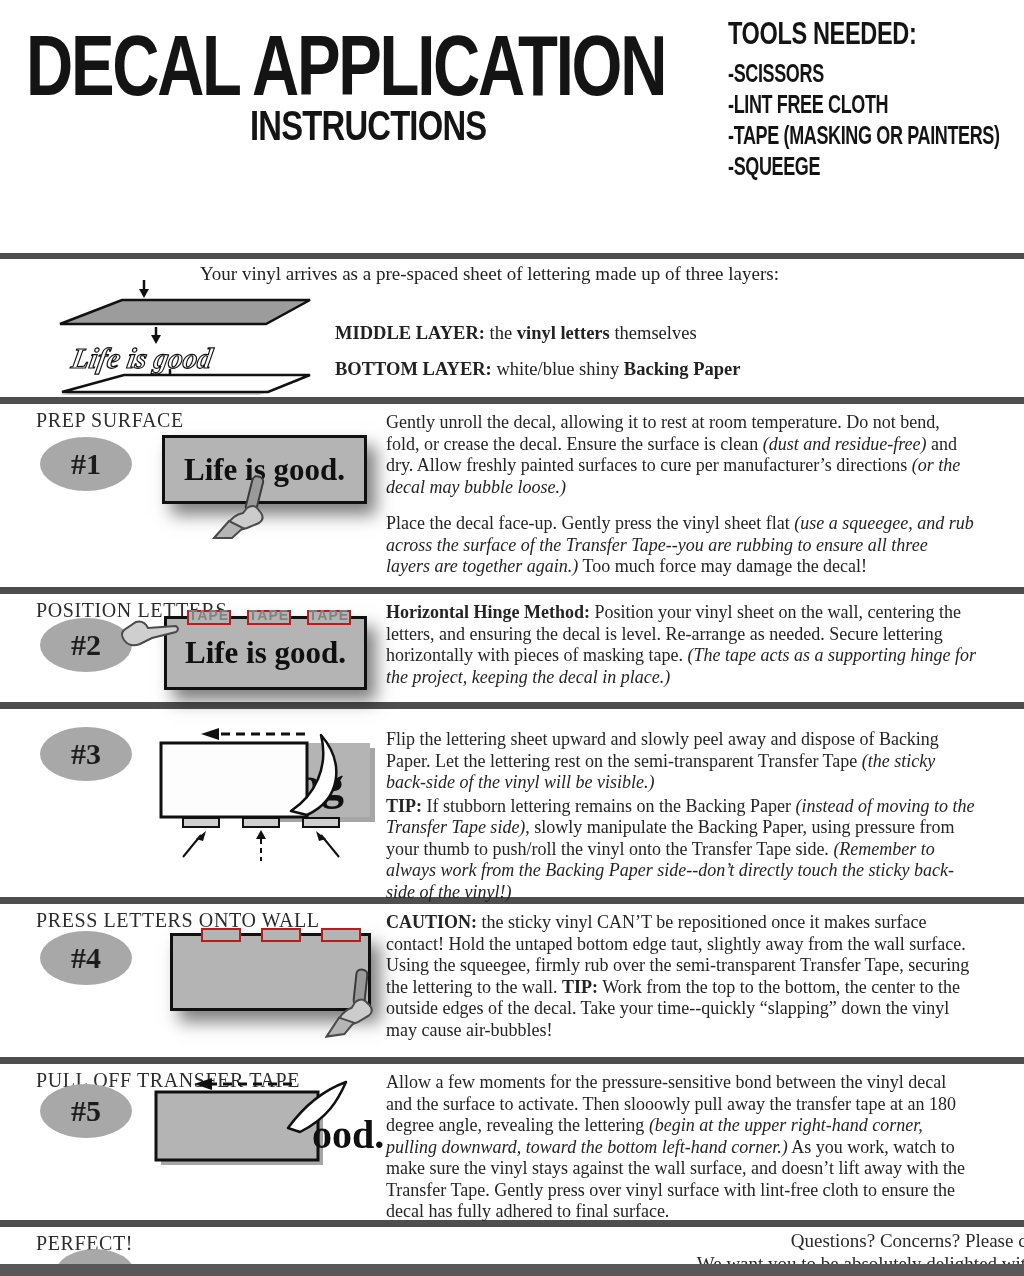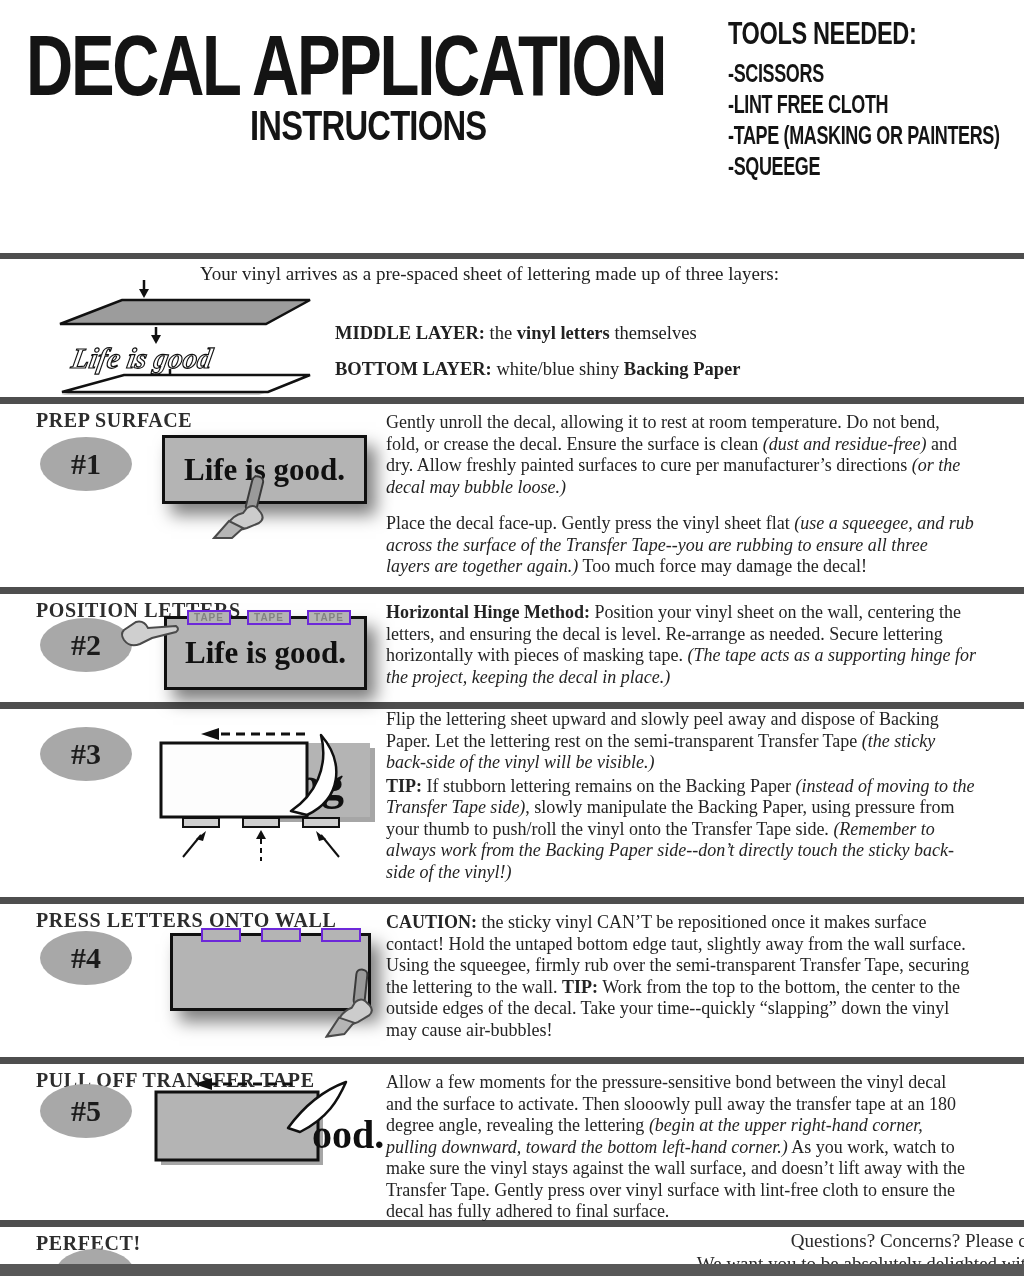--- a/index.html
+++ b/index.html
@@ -28,27 +28,27 @@
   .layer-line.l1{top:28px}
   .layer-line.l2{top:64px}
   .layer-line.l3{top:100px}
 
   
   .step{display:flex;position:relative;overflow:visible}
   .step-left{width:378px;position:relative;flex:none}
   .step-right{flex:1;padding:8px 48px 0 8px;font-size:18px;line-height:21.5px;color:#242424}
   .step-right p{margin-bottom:15px}
   .step-right.tight p{margin-bottom:2px}
-  .step-heading{font-weight:700;font-size:20px;letter-spacing:.6px;color:#2d2d2d;padding:5px 0 0 36px;white-space:nowrap}
+  .step-heading{font-weight:400;font-size:20px;letter-spacing:.6px;color:#2d2d2d;padding:5px 0 0 36px;white-space:nowrap}
   .badge{position:absolute;left:40px;width:92px;height:54px;border-radius:50%;background:var(--badge-gray,#a8a8a8);display:flex;align-items:center;justify-content:center}
   .badge span{font-size:30px;font-weight:700;color:#1c1c1c}
 
   .illus{position:absolute}
   .decal-rect{position:relative;background:var(--illustration-gray,#b4b4b4);border:3px solid #101010;display:flex;align-items:center;justify-content:center;box-shadow:9px 11px 16px rgba(0,0,0,.5);font-weight:700;font-size:31px;color:#101010;white-space:nowrap}
-  .tape-tab{position:absolute;background:var(--illustration-gray,#b4b4b4);border:2px solid #6d28d9;display:flex;align-items:center;justify-content:center;font-family:"Liberation Sans",sans-serif;font-weight:700;color:#828282;font-size:10px;letter-spacing:1px}
+  .tape-tab{position:absolute;background:var(--illustration-gray,#b4b4b4);border:2px solid #b91c1c;display:flex;align-items:flex-end;justify-content:center;font-family:"Liberation Sans",sans-serif;font-weight:700;color:#828282;font-size:14px;letter-spacing:1px}
   .hand-svg{position:absolute}
 
   .s1{height:183px}.s2{height:108px}.s3{height:188px}.s4{height:153px}.s5{height:156px}
   .s6{height:97px}
 
   
   .s6 .step-left{width:560px}
   .s6-img{position:absolute;left:128px;top:30px;display:flex;align-items:center}
   .s6-text{font-weight:700;font-size:42px;color:#101010;white-space:nowrap;margin-left:6px}
   .s6-right{flex:1;text-align:center;padding:2px 24px 0 0}
@@ -167,21 +167,21 @@
         <rect x="88" y="91" width="36" height="9" fill="#cfcfcf" stroke="#101010" stroke-width="2"></rect>
         <rect x="148" y="91" width="36" height="9" fill="#cfcfcf" stroke="#101010" stroke-width="2"></rect>
         <line x1="46" y1="108" x2="28" y2="130" stroke="#101010" stroke-width="2"></line>
         <polygon points="51,104 41,112 48,114" fill="#101010"></polygon>
         <line x1="106" y1="112" x2="106" y2="134" stroke="#101010" stroke-width="2" stroke-dasharray="5,4"></line>
         <polygon points="101,112 111,112 106,103" fill="#101010"></polygon>
         <line x1="166" y1="108" x2="184" y2="130" stroke="#101010" stroke-width="2"></line>
         <polygon points="161,104 171,112 164,114" fill="#101010"></polygon>
       </svg>
     </div>
-    <div class="step-right tight" style="padding-top:0">
+    <div class="step-right tight" style="padding-top:20px">
       <p>Flip the lettering sheet upward and slowly peel away and dispose of Backing Paper. Let the lettering rest on the semi-transparent Transfer Tape <i>(the sticky back-side of the vinyl will be visible.)</i></p>
       <p><b>TIP:</b> If stubborn lettering remains on the Backing Paper <i>(instead of moving to the Transfer Tape side)</i>, slowly manipulate the Backing Paper, using pressure from your thumb to push/roll the vinyl onto the Transfer Tape side. <i>(Remember to always work from the Backing Paper side--don’t directly touch the sticky back-side of the vinyl!)</i></p>
     </div>
   </section>
 
   <div class="divider"></div>
 
   <section class="step s4">
     <div class="step-left">
       <div class="step-heading">PRESS LETTERS ONTO WALL</div>

